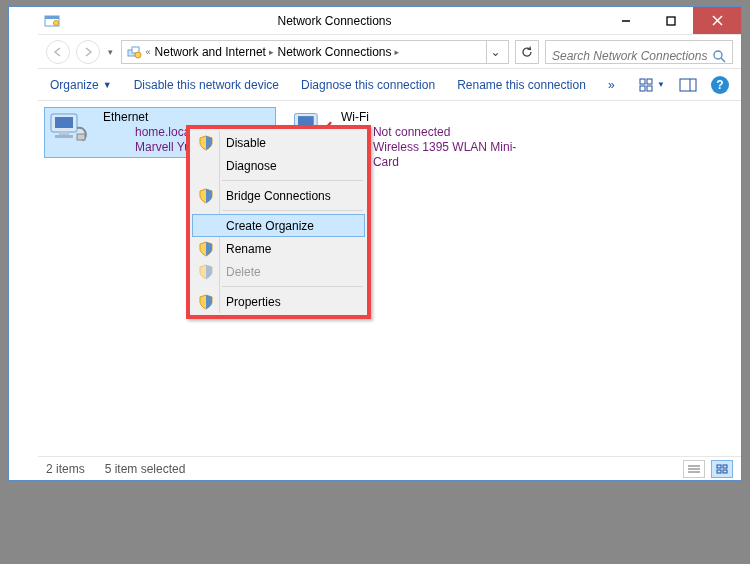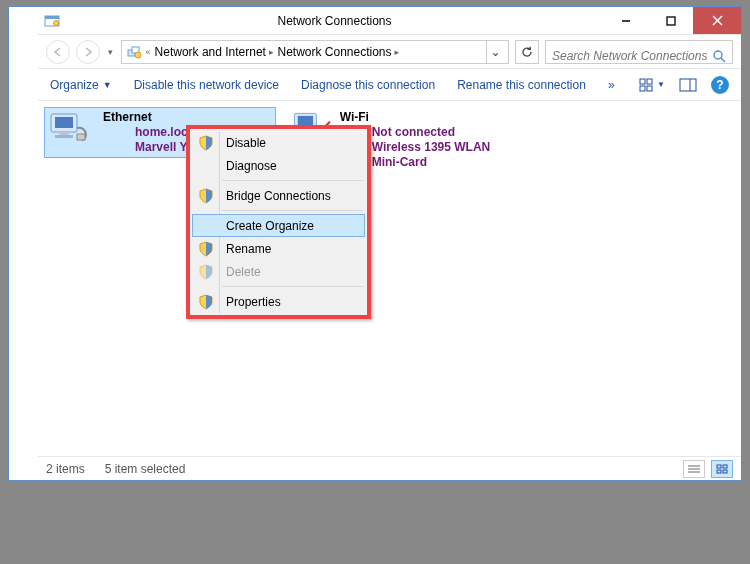--- a/index.html
+++ b/index.html
@@ -28,21 +28,21 @@
 .search-icon { color: #5a8ec9; }
 
 .toolbar { height: 32px; display: flex; align-items: center; padding: 0 12px; gap: 22px; border-bottom: 1px solid #e6e6e6; color: #1e4f9e; }
 .toolbar-item { display: flex; align-items: center; gap: 4px; }
 .toolbar-right { margin-left: auto; display: flex; align-items: center; gap: 14px; }
 .tb-iconbtn { color: #1e4f9e; display: flex; align-items: center; gap: 2px; }
 .help-icon { width: 18px; height: 18px; border-radius: 50%; background: #2a8dd4; color: #fff; display: flex; align-items: center; justify-content: center; font-weight: bold; }
 
 .content { flex: 1; position: relative; padding: 6px; }
 .items { display: flex; gap: 12px; align-items: flex-start; }
-.item { width: 232px; display: flex; gap: 8px; padding: 2px; border: 1px solid transparent; font-weight: bold; }
+.item { width: 232px; display: flex; gap: 8px; padding: 2px; border: 1px solid transparent; }
 .item.selected { background: #cce8ff; border: 1px solid #7bb3e8; }
 .item-icon { width: 48px; height: 40px; }
 .item-text { display: flex; flex-direction: column; line-height: 15px; }
 .item-name { color: #000; }
 .item-sub { color: #701a75; margin-left: 32px; }
 .item-sub.trunc { white-space: nowrap; overflow: hidden; }
 
 .context-menu { position: absolute; left: 148px; top: 24px; width: 185px; background: #f0f0f0; border: 4px solid #ef4444; box-shadow: 2px 2px 3px rgba(0,0,0,.25); padding: 2px; }
 .cm-gutter { position: absolute; left: 29px; top: 2px; bottom: 2px; width: 1px; background: #d7d7d7; }
 .cm-item { height: 23px; display: flex; align-items: center; padding-left: 34px; position: relative; color: #000; }

